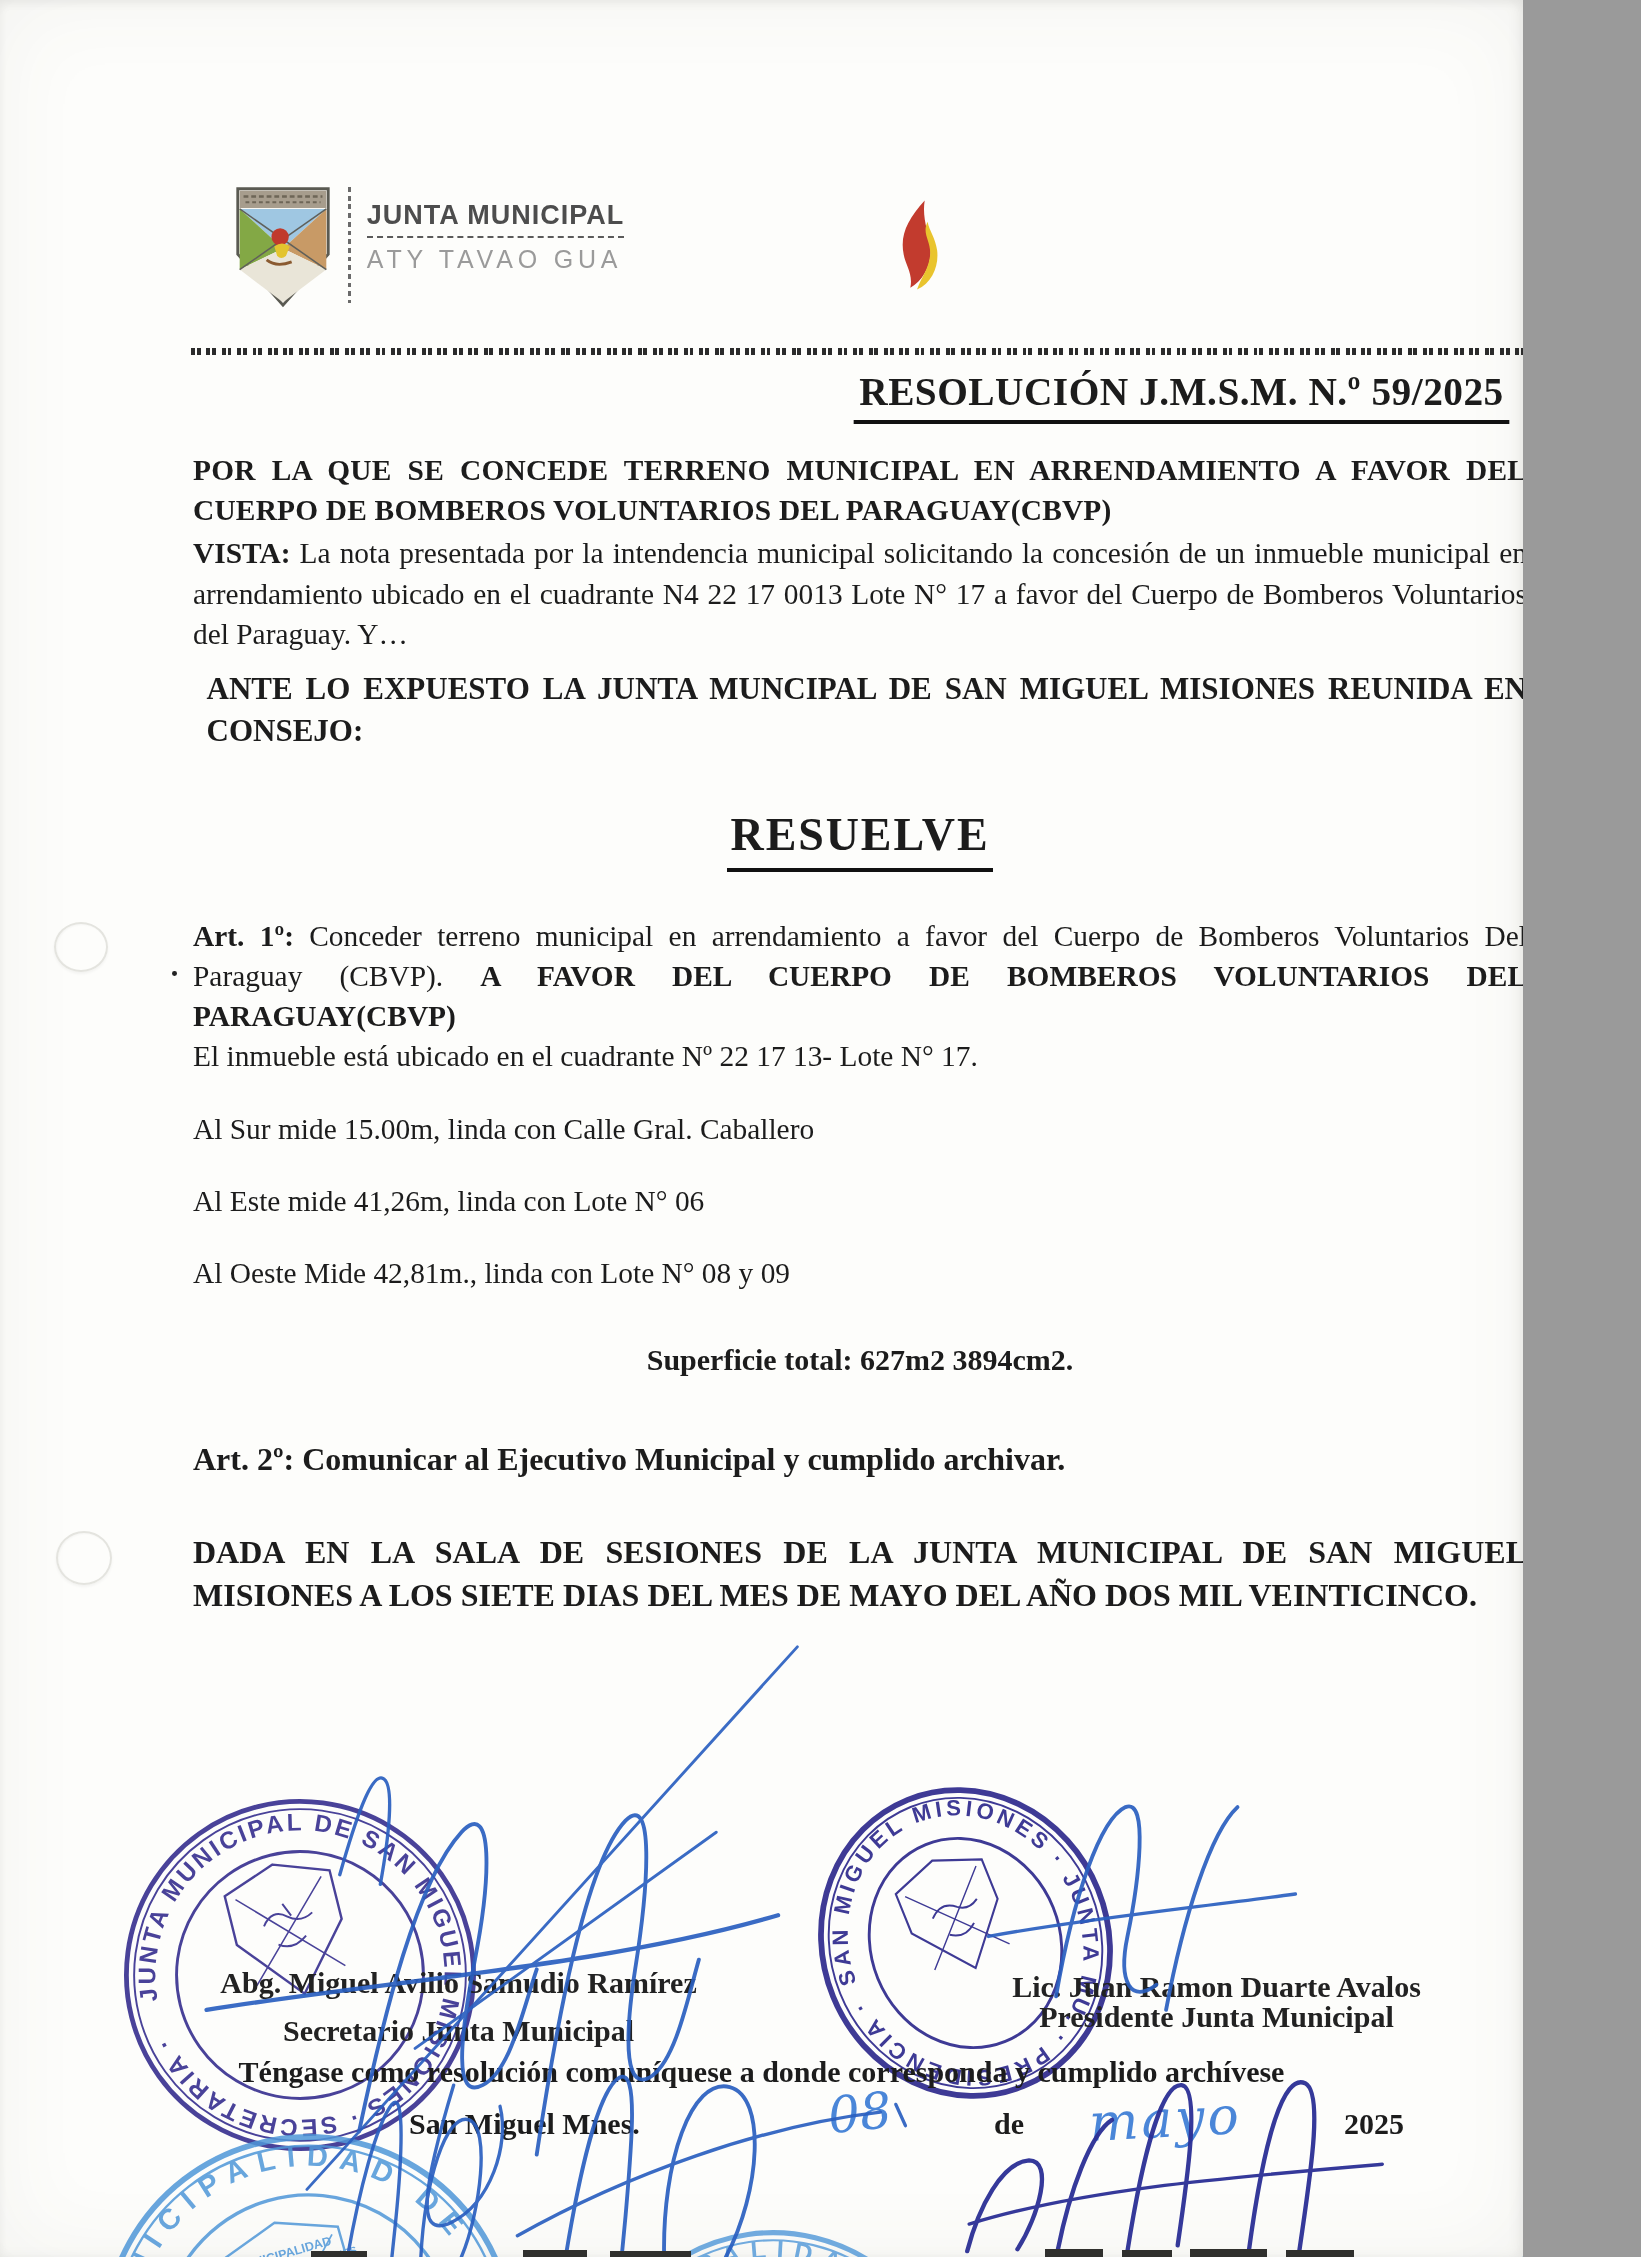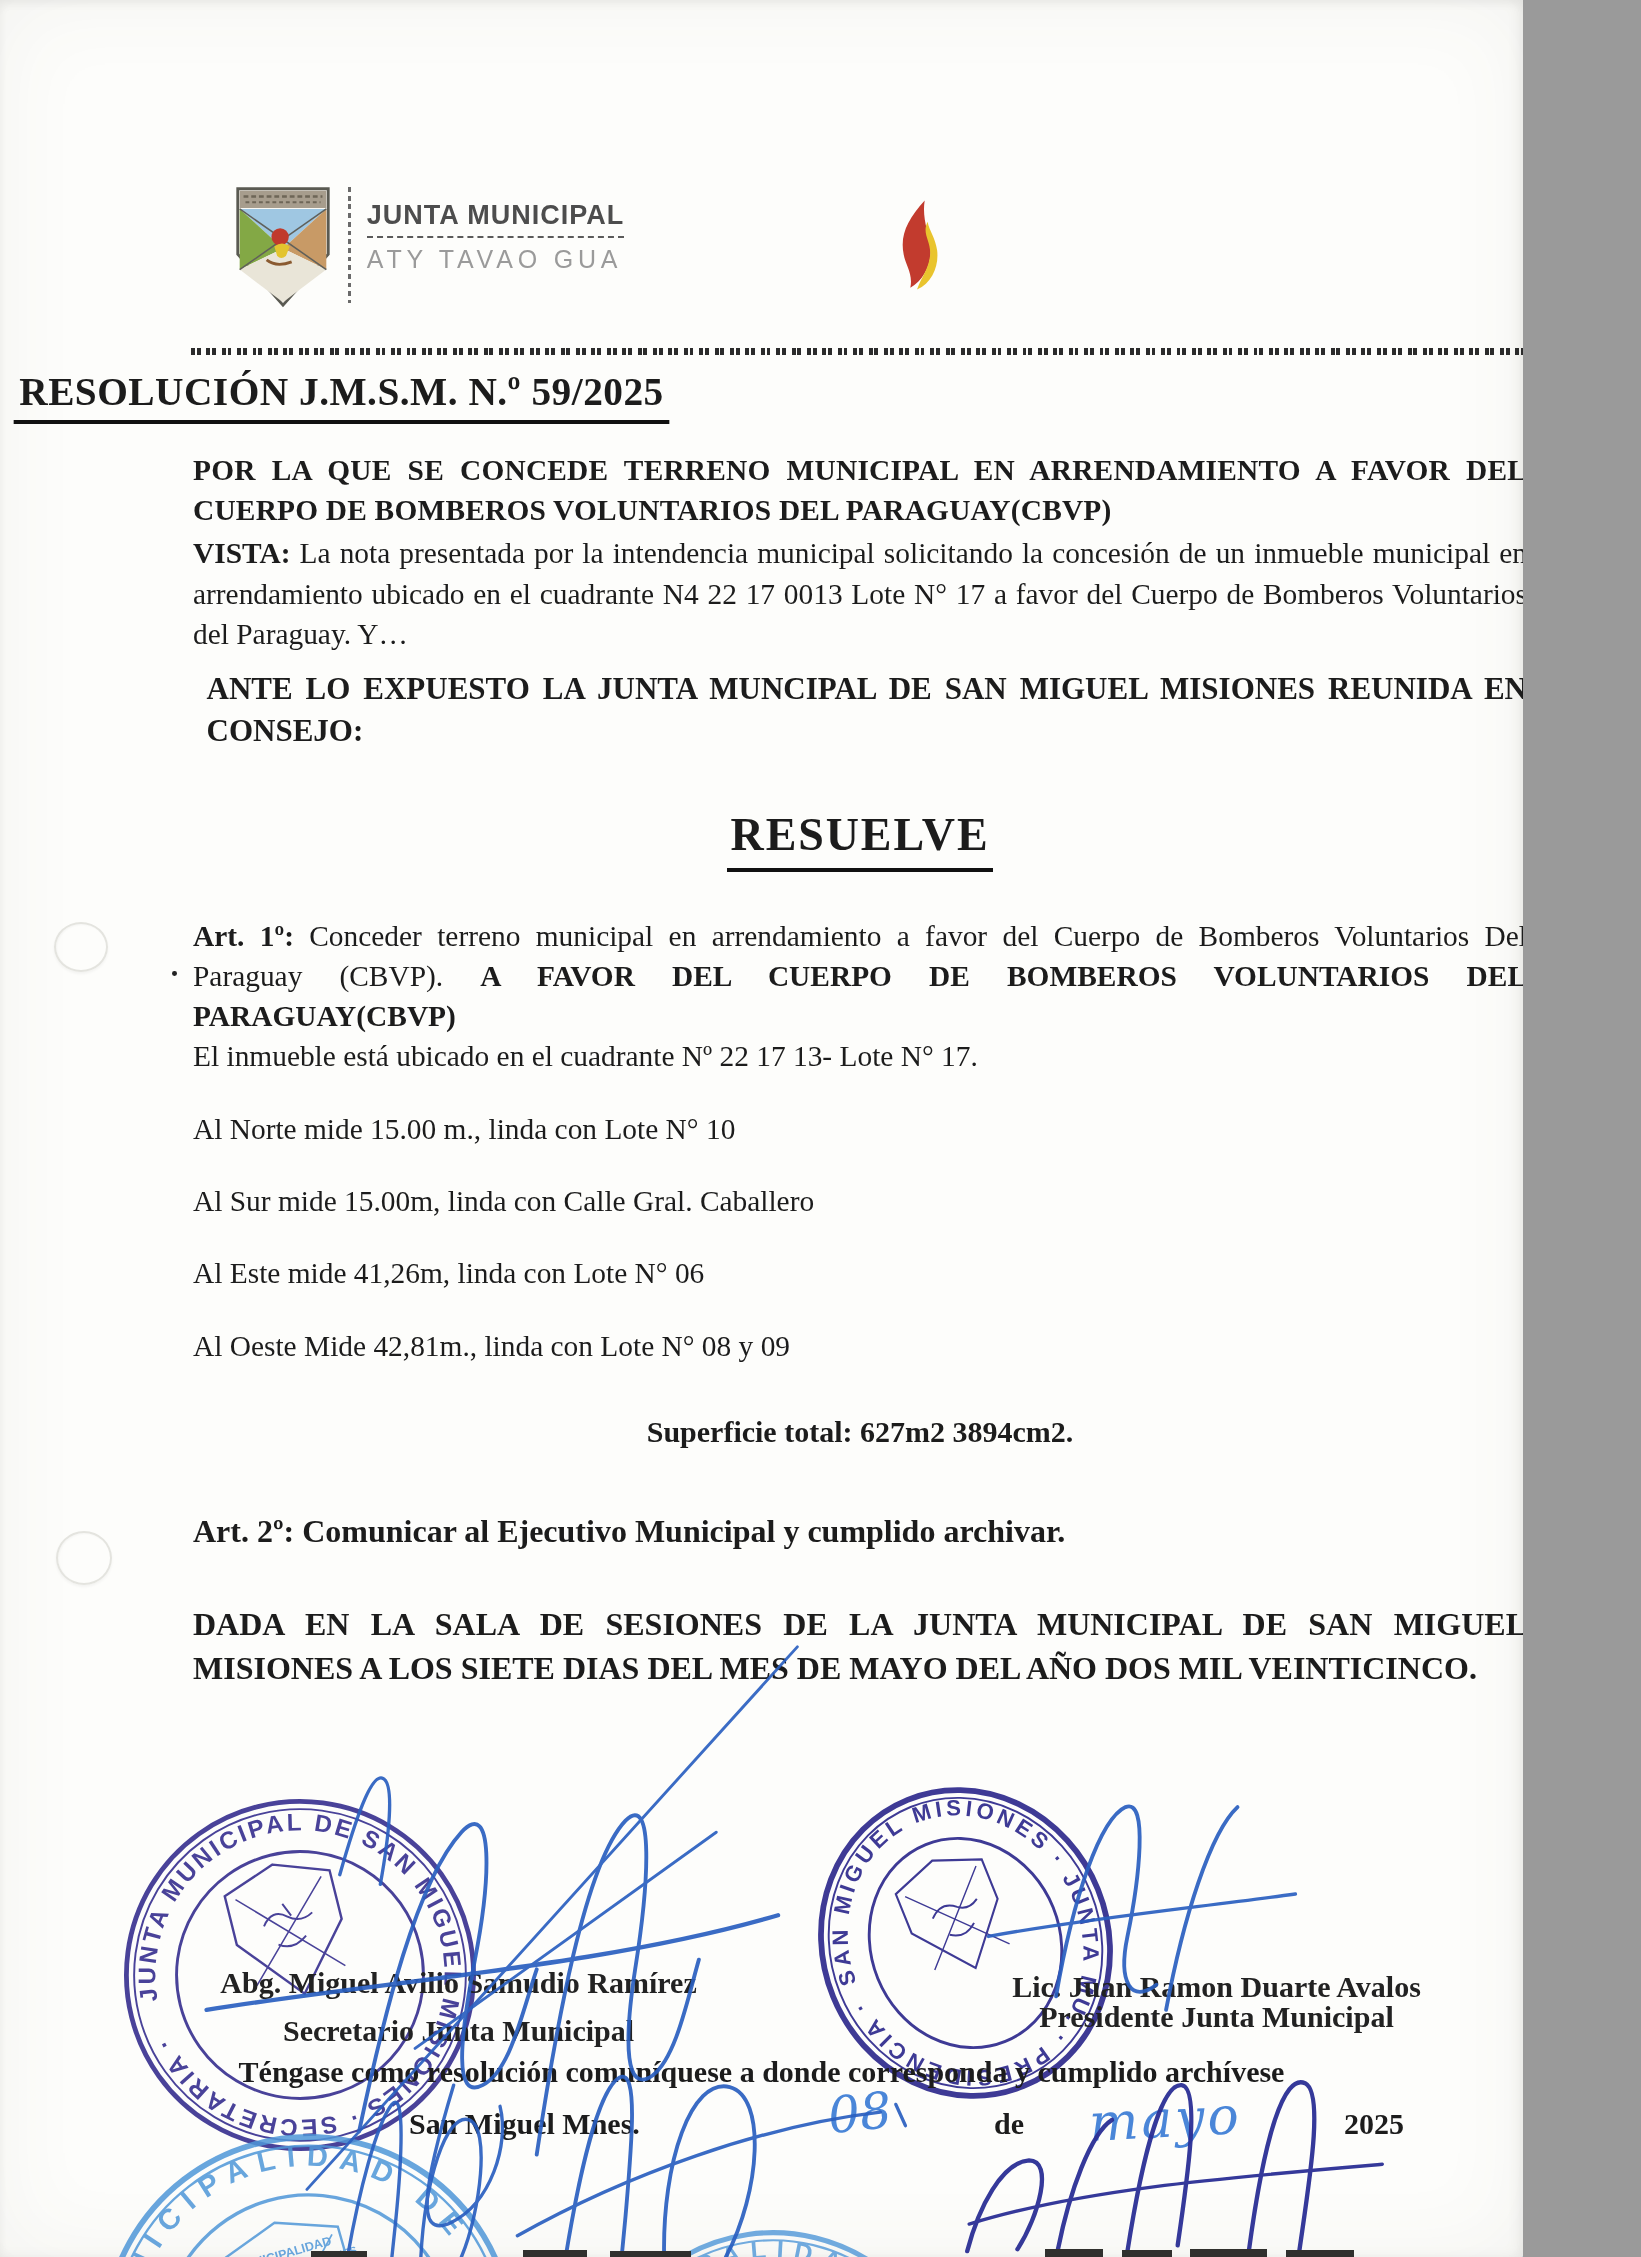--- a/index.html
+++ b/index.html
@@ -20,21 +20,21 @@
   .hdr-right{position:absolute;left:896px;top:198px;display:flex;align-items:flex-start;}
   .hdr-right-text{margin-left:5.8px;font-family:"Liberation Sans", sans-serif;}
   .muni-l1{font-size:16.4px;font-weight:bold;color:#7d6464;letter-spacing:0.6px;}
   .muni-l2{font-size:19.3px;font-weight:bold;color:#6d6d6d;letter-spacing:2.5px;margin-top:1px;}
   .muni-small{font-size:11px;color:#b5a79e;line-height:1.3;margin-top:3.9px;letter-spacing:0.4px;}
 
   .dash-sep{position:absolute;left:191px;top:348px;width:1336px;height:6.8px;
             background:repeating-linear-gradient(90deg,#2b2b2b 0 3.9px,transparent 3.9px 5.8px,#2b2b2b 5.8px 9.7px,transparent 9.7px 15.4px);}
 
   
-  .doc-title{position:absolute;left:0;top:367px;width:100%;text-align:left;}
+  .doc-title{position:absolute;left:0;top:367px;width:100%;text-align:right;}
   .doc-title span{display:inline-block;font-size:41px;font-weight:bold;letter-spacing:0.5px;
                   border-bottom:4.8px solid #111;padding:0 5.8px 4.8px 5.8px;transform:scaleX(.96);}
   .content{position:absolute;left:193px;top:450px;width:1334px;font-size:29.4px;line-height:1.37;}
   .content p{margin:0;text-align:justify;}
   .b{font-weight:bold;}
   .subject{font-weight:bold;letter-spacing:0.2px;}
   .vista{margin-top:2.9px !important;}
   .ante{font-weight:bold;font-size:31px;margin-top:13.5px !important;padding-left:13.5px;}
   .resuelve-wrap{margin-top:50px !important;text-align:center !important;}
   .resuelve-wrap span{display:inline-block;font-size:46px;font-weight:bold;letter-spacing:1.9px;
@@ -102,21 +102,20 @@
     <span>RESOLUCIÓN J.M.S.M. N.º 59/2025</span>
   </div>
 
   <div class="content">
     <p class="subject">POR LA QUE SE CONCEDE TERRENO MUNICIPAL EN ARRENDAMIENTO A FAVOR DEL CUERPO DE BOMBEROS VOLUNTARIOS DEL PARAGUAY(CBVP)</p>
     <p class="vista"><span class="b">VISTA:</span><span> La nota presentada por la intendencia municipal solicitando la concesión de un inmueble municipal en arrendamiento ubicado en el cuadrante N4 22 17 0013 Lote N° 17 a favor del Cuerpo de Bomberos Voluntarios del Paraguay. Y…</span></p>
     <p class="ante">ANTE LO EXPUESTO LA JUNTA MUNCIPAL DE SAN MIGUEL MISIONES REUNIDA EN CONSEJO:</p>
     <p class="resuelve-wrap"><span>RESUELVE</span></p>
     <p class="art1"><span class="b">Art. 1º:</span><span> Conceder terreno municipal en arrendamiento a favor del Cuerpo de Bomberos Voluntarios Del Paraguay (CBVP). </span><span class="b">A FAVOR DEL CUERPO DE BOMBEROS VOLUNTARIOS DEL PARAGUAY(CBVP)</span></p>
     <p class="ubic">El inmueble está ubicado en el cuadrante Nº 22 17 13- Lote N° 17.</p>
-    <p class="meas">Al Norte mide 15.00 m., linda con Lote N° 10</p>
     <p class="meas">Al Sur mide 15.00m, linda con Calle Gral. Caballero</p>
     <p class="meas">Al Este mide 41,26m, linda con Lote N° 06</p>
     <p class="meas">Al Oeste Mide 42,81m., linda con Lote N° 08 y 09</p>
     <p class="superficie">Superficie total: 627m2 3894cm2.</p>
     <p class="art2">Art. 2º: Comunicar al Ejecutivo Municipal y cumplido archivar.</p>
     <p class="dada">DADA EN LA SALA DE SESIONES DE LA JUNTA MUNICIPAL DE SAN MIGUEL MISIONES A LOS SIETE DIAS DEL MES DE MAYO DEL AÑO DOS MIL VEINTICINCO.</p>
   </div>
 
   <svg class="stamp" style="left:111px;top:1786px" width="378" height="378" viewBox="0 0 392 392" opacity="0.92">
     <g transform="rotate(-14 196 196)" fill="none" stroke="#3a3391">

